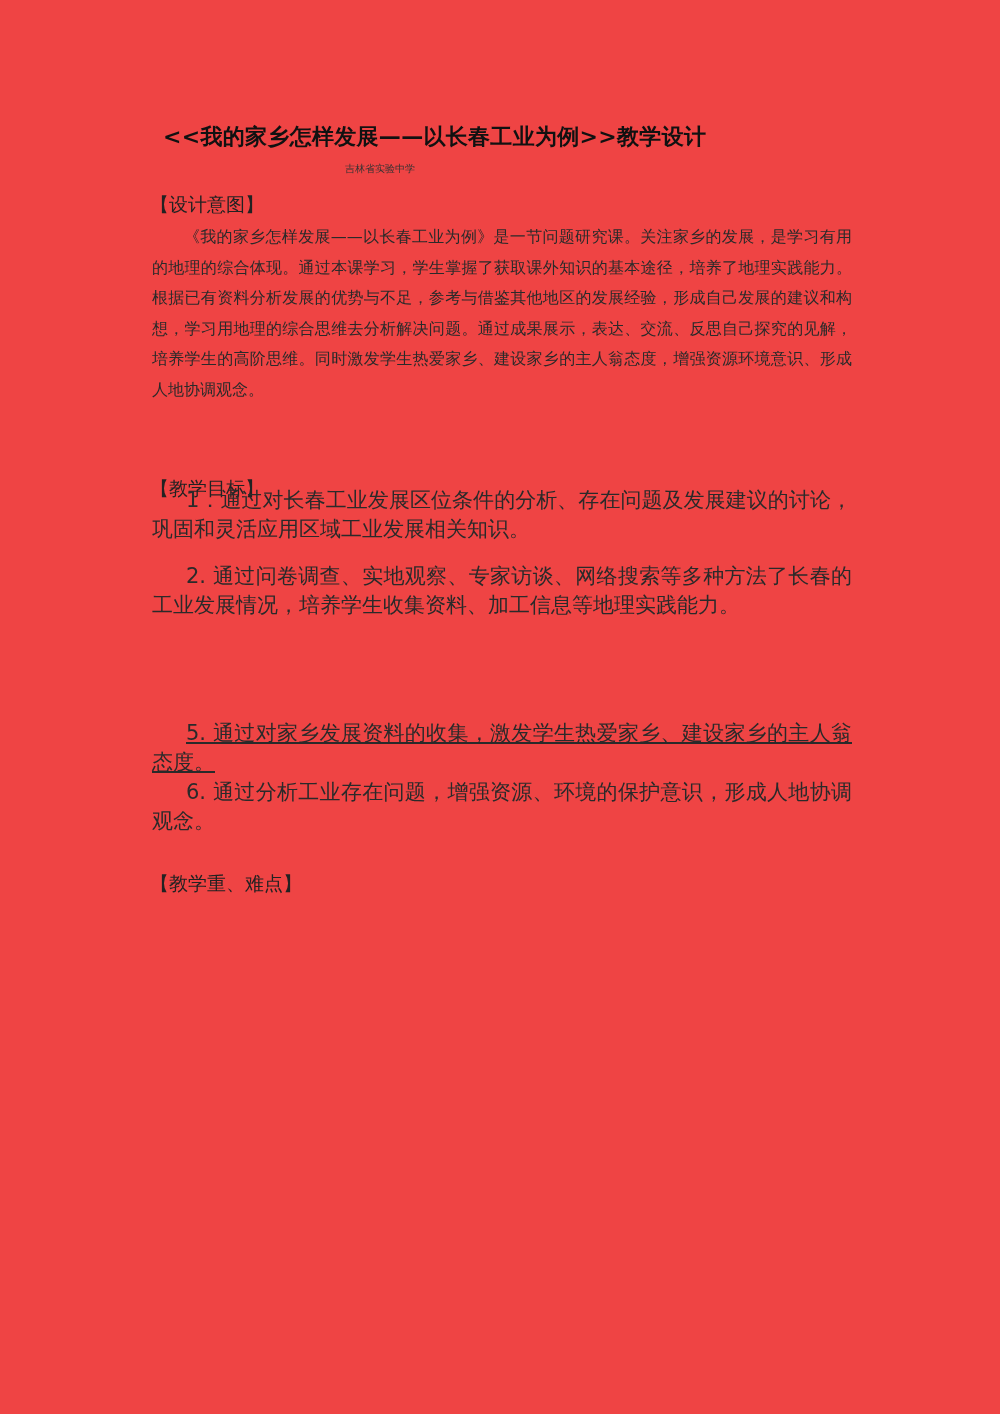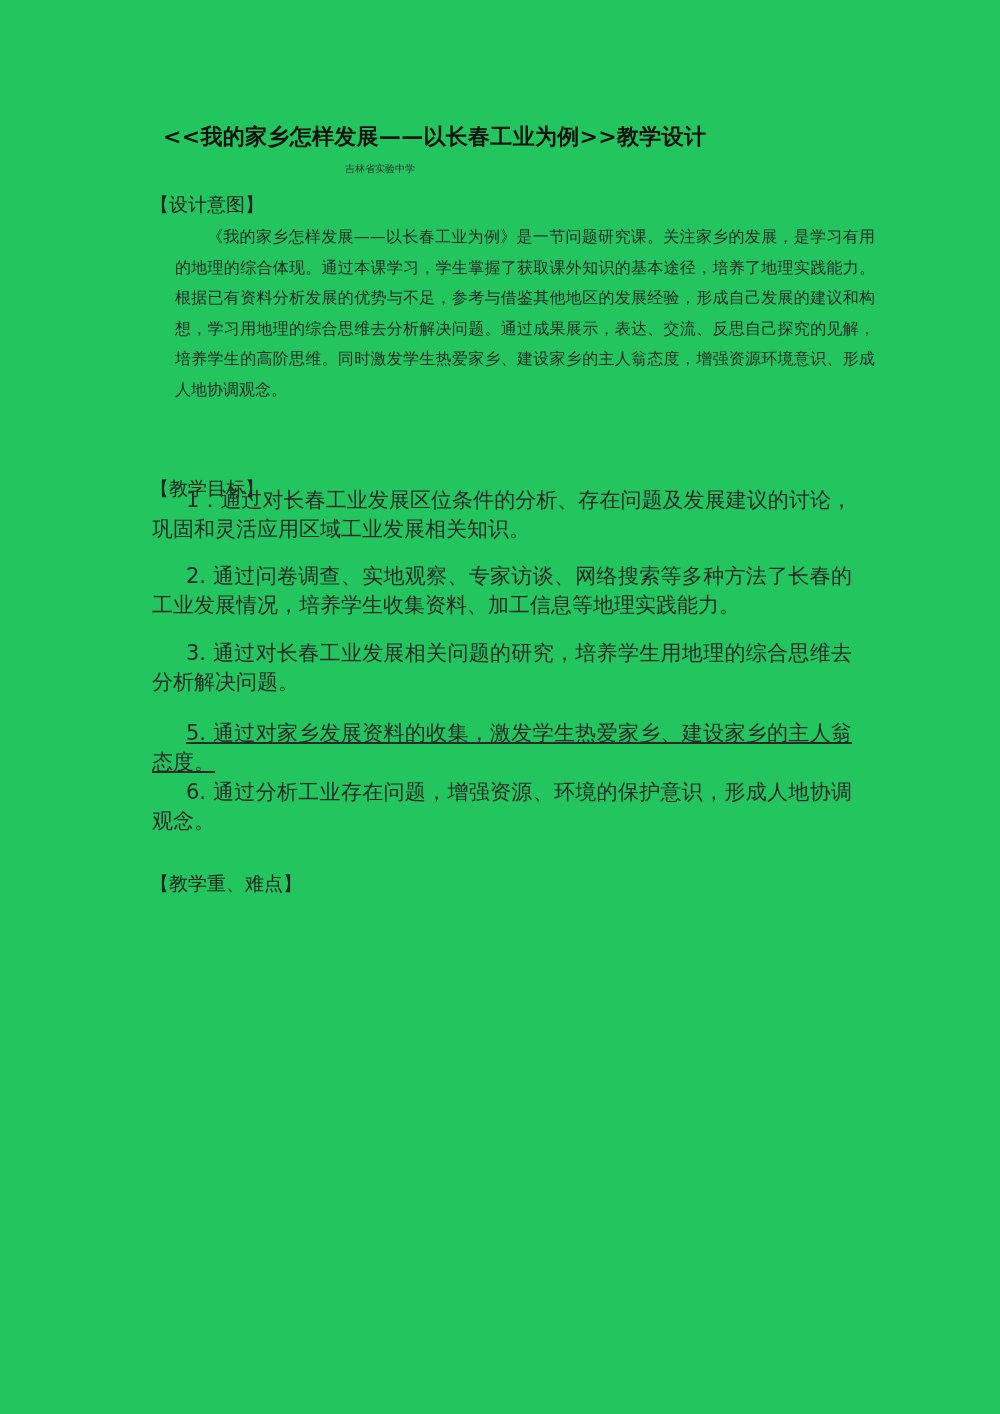--- a/index.html
+++ b/index.html
@@ -13,21 +13,21 @@
       position: relative;
       overflow: hidden;
       font-family: "DejaVu Sans", "Liberation Sans", sans-serif;
       color: #1a1a1a;
     }
     .page {
       position: absolute;
       left: 0; top: 0;
       width: 1000px;
       height: 1414px;
-      background: #22c55e;
+      background: #ef4444;
     }
     .title {
       position: absolute;
       left: 163px;
       top: 122px;
       font-size: 22px;
       font-weight: bold;
       letter-spacing: 0.3px;
       color: #111111;
       white-space: nowrap;
@@ -72,29 +72,28 @@
 <body>
 
 <div class="page">
 
   <div class="title">&lt;&lt;我的家乡怎样发展——以长春工业为例&gt;&gt;教学设计</div>
 
   <div class="subtitle">吉林省实验中学</div>
 
   <div class="section-heading" style="top:192px;">【设计意图】</div>
 
-  <div class="para" style="top:222px;margin-left:23px;">《我的家乡怎样发展——以长春工业为例》是一节问题研究课。关注家乡的发展，是学习有用的地理的综合体现。通过本课学习，学生掌握了获取课外知识的基本途径，培养了地理实践能力。根据已有资料分析发展的优势与不足，参考与借鉴其他地区的发展经验，形成自己发展的建议和构想，学习用地理的综合思维去分析解决问题。通过成果展示，表达、交流、反思自己探究的见解，培养学生的高阶思维。同时激发学生热爱家乡、建设家乡的主人翁态度，增强资源环境意识、形成人地协调观念。</div>
+  <div class="para" style="top:222px;">《我的家乡怎样发展——以长春工业为例》是一节问题研究课。关注家乡的发展，是学习有用的地理的综合体现。通过本课学习，学生掌握了获取课外知识的基本途径，培养了地理实践能力。根据已有资料分析发展的优势与不足，参考与借鉴其他地区的发展经验，形成自己发展的建议和构想，学习用地理的综合思维去分析解决问题。通过成果展示，表达、交流、反思自己探究的见解，培养学生的高阶思维。同时激发学生热爱家乡、建设家乡的主人翁态度，增强资源环境意识、形成人地协调观念。</div>
 
   <div class="section-heading" style="top:454px;margin-top:22px;">【教学目标】</div>
 
   <div class="goal" style="top:486px;">1．通过对长春工业发展区位条件的分析、存在问题及发展建议的讨论，巩固和灵活应用区域工业发展相关知识。</div>
 
   <div class="goal" style="top:562px;">2. 通过问卷调查、实地观察、专家访谈、网络搜索等多种方法了长春的工业发展情况，培养学生收集资料、加工信息等地理实践能力。</div>
 
-  <div class="goal" style="top:639px;">3. 通过对长春工业发展相关问题的研究，培养学生用地理的综合思维去分析解决问题。</div>
 
 
   <div class="goal" style="top:719px;text-decoration:underline;">5. 通过对家乡发展资料的收集，激发学生热爱家乡、建设家乡的主人翁态度。</div>
 
   <div class="goal" style="top:778px;">6. 通过分析工业存在问题，增强资源、环境的保护意识，形成人地协调观念。</div>
 
   <div class="section-heading" style="top:871px;text-align:right;">【教学重、难点】</div>
 
 </div>
 

